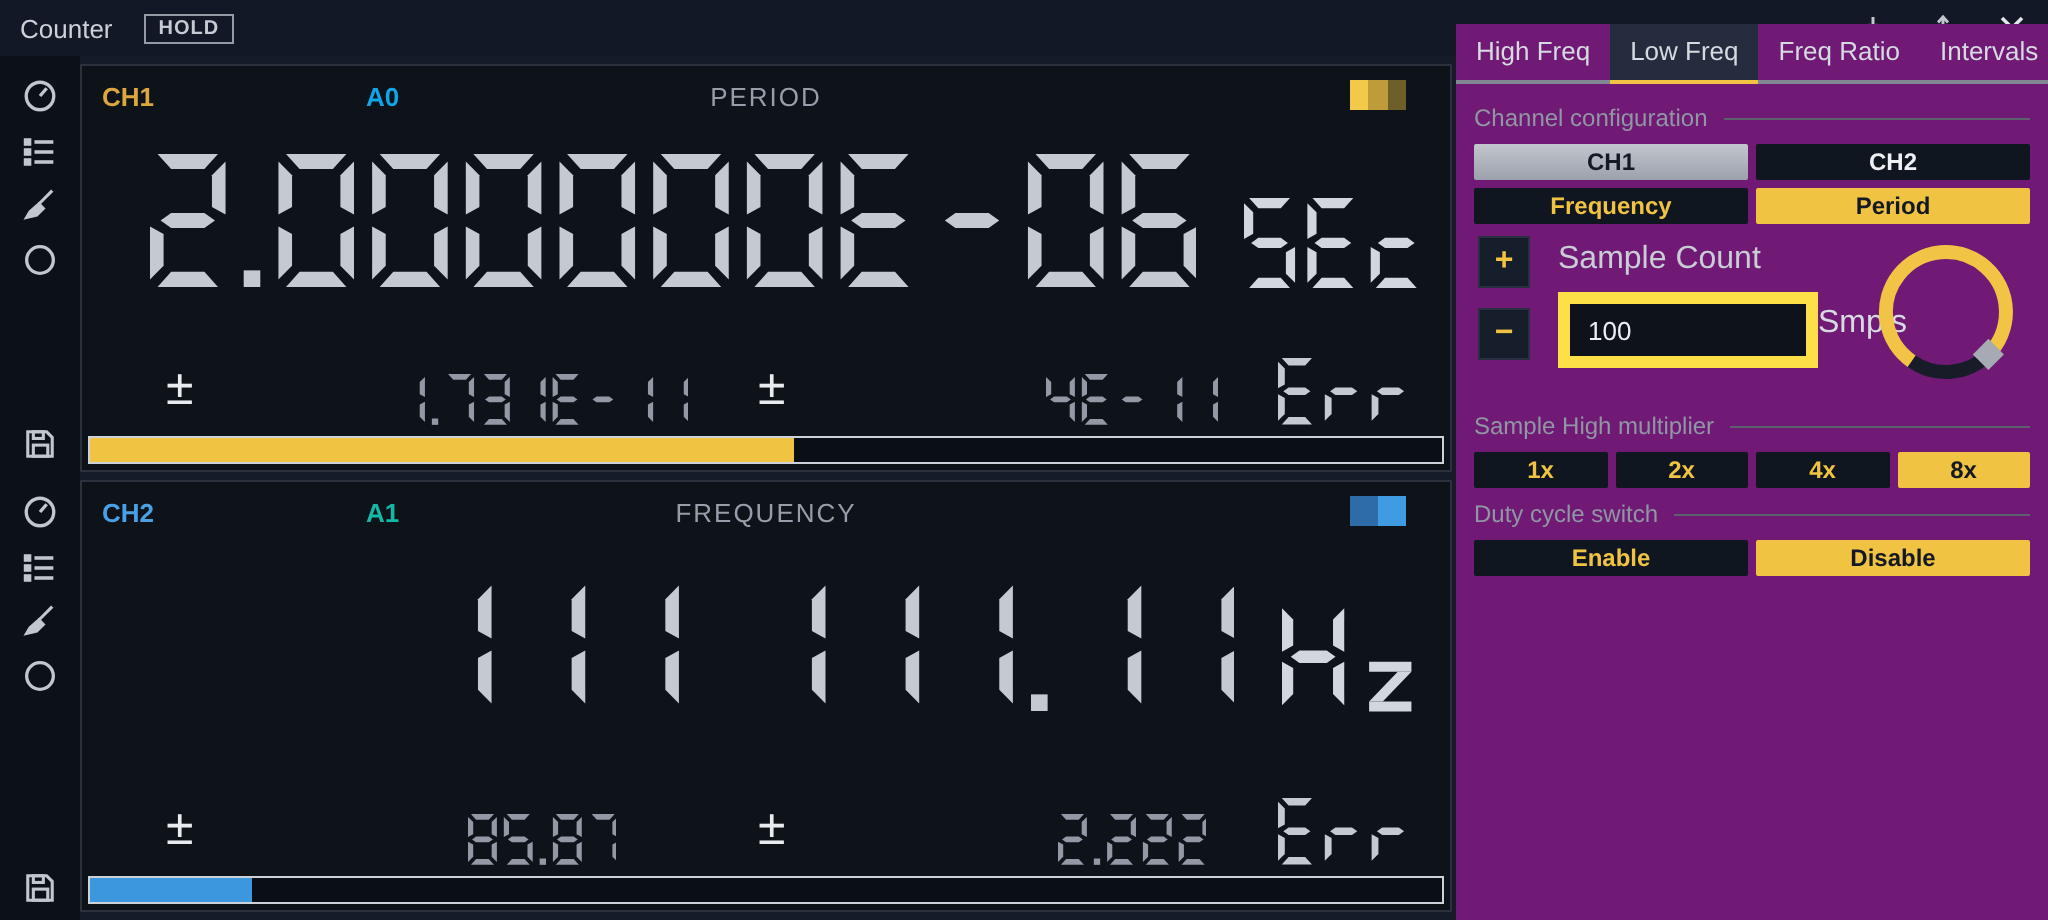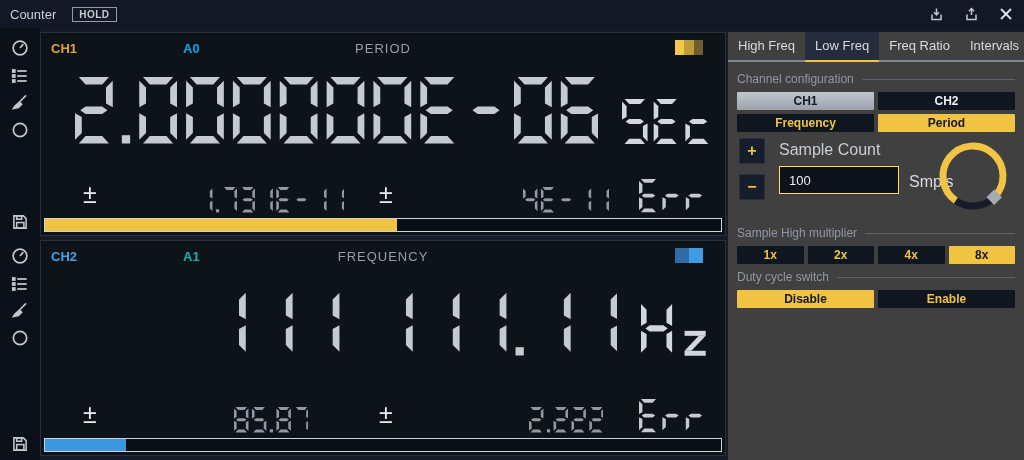--- a/index.html
+++ b/index.html
@@ -34,39 +34,39 @@
   #ch2 .ch-stats{top:158px;}
   .pm{position:absolute;top:0;font-size:25px;color:#e8ebf0;line-height:30px;}
   .pm1{left:42px;} .pm2{left:338px;}
   .sm1{position:absolute;left:120px;width:220px;top:8px;text-align:center;}
   .sm2{position:absolute;left:430px;width:190px;top:8px;text-align:center;}
   .errlbl{position:absolute;right:20px;top:0;}
   .ch-prog{position:absolute;left:3px;right:3px;bottom:3px;height:12px;border:1px solid #cdd1d8;background:#0a0e15;}
   .fill{height:100%;width:0;}
 
   
-  .rpanel{position:absolute;top:32px;left:728px;width:296px;bottom:0;background:#404040;box-sizing:border-box;}
+  .rpanel{position:absolute;top:12px;left:728px;width:296px;bottom:0;background:#701a75;box-sizing:border-box;}
   .tabs{display:flex;height:30px;}
   .tabs::before{content:'';width:8px;border-bottom:2px solid #828893;}
   .tabs::after{content:'';flex:1;border-bottom:2px solid #828893;}
   .tab{line-height:28px;padding:0 10px;font-size:13px;color:#d6dae1;cursor:pointer;border-bottom:2px solid #828893;white-space:nowrap;}
   .tab.active{background:#242c3d;border-bottom-color:#f0c342;}
   .rp-body{padding:4px 9px 0 9px;}
   .sec-label{display:flex;align-items:center;color:#9096a4;font-size:12px;height:16px;margin:5px 0 5px;}
   .sec-label::after{content:'';flex:1;height:1px;background:#5a606c;margin-left:8px;}
   .btn-row{display:flex;gap:4px;margin:2px 0 4px;}
   .btn{flex:1;height:18px;line-height:18px;text-align:center;font-size:12px;font-weight:bold;background:#10161f;color:#f0c342;border-radius:1px;cursor:pointer;}
   .btn.w{color:#eef0f4;}
   .btn.sel-gray{background:linear-gradient(#c2c7ce,#9ba1ab);color:#141925;}
   .btn.sel-yellow{background:#f0c342;color:#141925;}
   .sc{position:relative;height:84px;margin-top:2px;}
   .stepper{position:absolute;left:2px;width:26px;height:26px;background:#161d2b;border:1px solid #272f40;color:#f0c342;font-weight:bold;font-size:16px;display:flex;align-items:center;justify-content:center;cursor:pointer;box-sizing:border-box;}
   .sc-plus{top:2px;} .sc-minus{top:38px;}
   .sc-label{position:absolute;left:42px;top:5px;color:#c9cdd5;font-size:16px;}
-  .sc-input{position:absolute;left:42px;top:30px;width:100px;height:26px;background:#0d121b;border:1px solid #fde047;color:#eceef2;font-size:13px;padding:0 9px;font-family:"Liberation Sans",sans-serif;box-sizing:content-box;}
+  .sc-input{position:absolute;left:42px;top:30px;width:100px;height:26px;background:#0d121b;border:6px solid #fde047;color:#eceef2;font-size:13px;padding:0 9px;font-family:"Liberation Sans",sans-serif;box-sizing:content-box;}
   .sc-unit{position:absolute;left:172px;top:37px;color:#d6dae1;font-size:16px;}
   .knob{position:absolute;right:4px;top:2px;cursor:pointer;}
 </style>
 </head>
 <body>
 
 <div class="window">
 
   <div class="titlebar">
     <span class="tb-title">Counter</span>
@@ -830,18 +830,18 @@
       <div class="sec-label">Sample High multiplier</div>
       <div class="btn-row">
         <span class="btn">1x</span>
         <span class="btn">2x</span>
         <span class="btn">4x</span>
         <span class="btn sel-yellow">8x</span>
       </div>
 
       <div class="sec-label">Duty cycle switch</div>
       <div class="btn-row">
+        <span class="btn">Enable</span>
         <span class="btn sel-yellow">Disable</span>
-        <span class="btn">Enable</span>
       </div>
     </div>
   </div>
 </div>
 
 </body></html>

